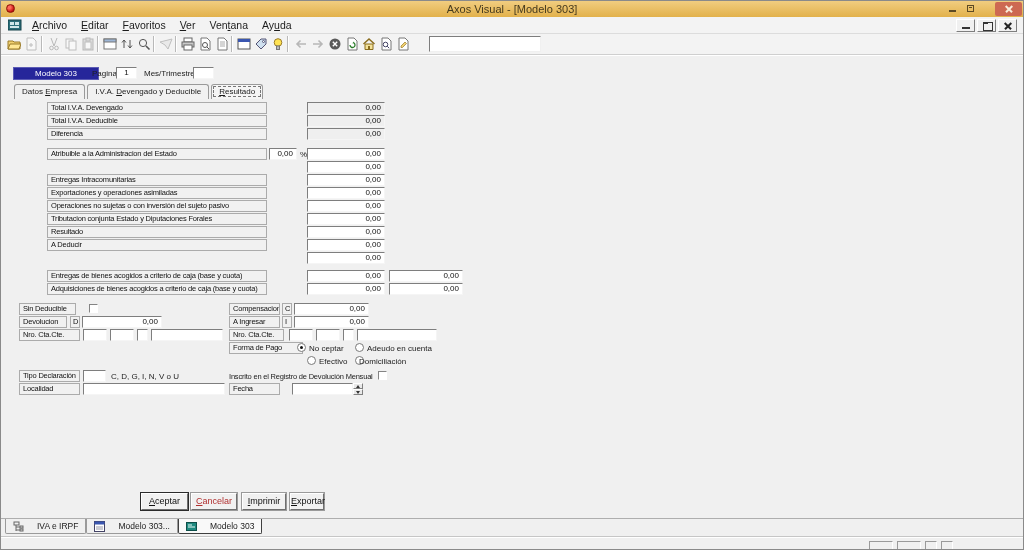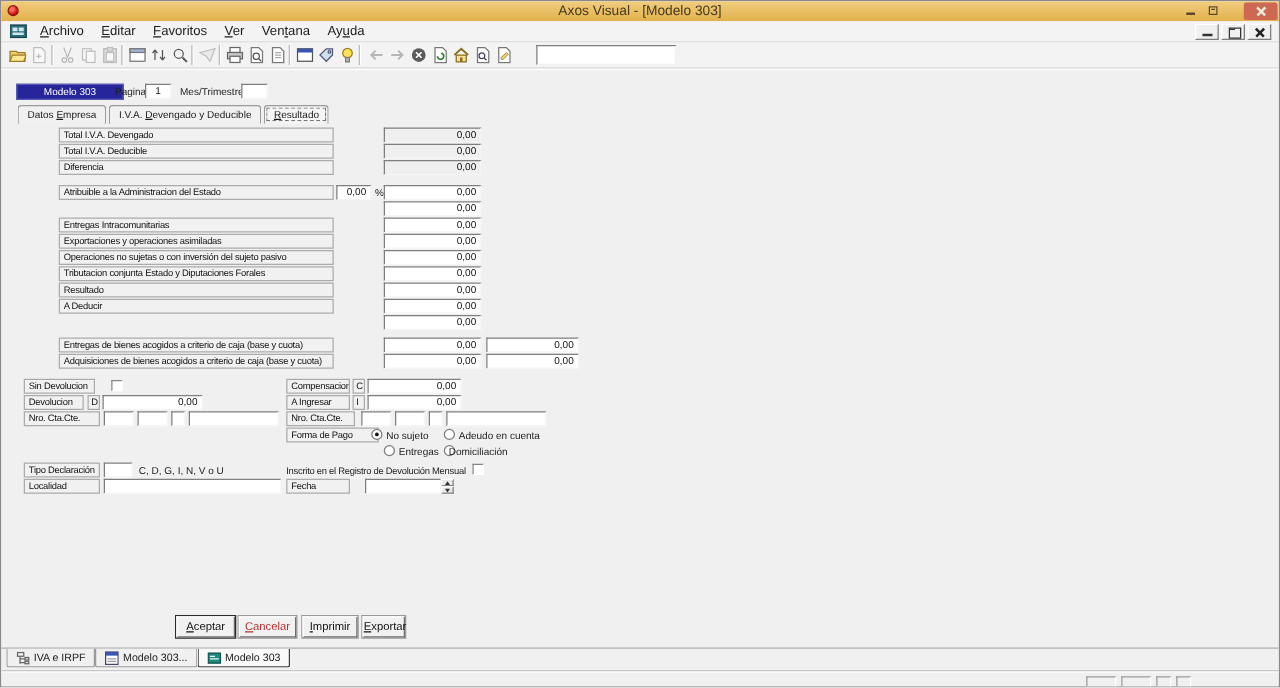--- a/index.html
+++ b/index.html
@@ -78,21 +78,21 @@
     border-right:2.5px solid transparent; border-top:3px solid #333; }
   .btn { position:absolute; top:437px; height:17px; background:#f1f1f1; border:1px solid;
     border-color:#ffffff #6f6f6f #6f6f6f #ffffff; box-shadow:0 0 0 1px #9a9a9a; font-size:9px;
     text-align:center; line-height:15px; color:#111; }
   .btn.focus { box-shadow:0 0 0 1px #2b2b2b; }
   .btn.cancel { color:#b03030; }
 
   
   .doctabs { position:absolute; top:517px; left:0; right:0; height:19px; background:#f0f0f0;
     border-top:1px solid #aeaeae; display:flex; padding-left:4px; }
-  .dtab { display:flex; align-items:center; gap:3px; font-size:8.5px; padding:0 7px; height:15px;
+  .dtab { display:flex; align-items:center; gap:13px; font-size:8.5px; padding:0 7px; height:15px;
     border:1px solid #9a9a9a; border-top:none; border-radius:0 0 2px 2px; background:#f0f0f0;
     color:#222; white-space:nowrap; }
   .dtab.active { border-color:#3f3f3f; background:#f9f9f9; }
   .statusbar { position:absolute; top:536px; left:0; right:0; height:14px; background:#f0f0f0; border-top:1px solid #ffffff; }
   .statusbar:before { content:""; position:absolute; top:-2px; left:0; right:0; height:1px; background:#c6c6c6; }
   .scell { position:absolute; top:3px; height:9px; border:1px solid; border-color:#9a9a9a #fff #fff #9a9a9a; }
 </style>
 </head>
 <body>
 
@@ -318,21 +318,21 @@
     <div class="field" style="top:183px">0,00</div>
     <div class="field" style="top:196px">0,00</div>
 
     <div class="lbl" style="top:214px">Entregas de bienes acogidos a criterio de caja (base y cuota)</div>
     <div class="field" style="top:214px">0,00</div>
     <div class="field c2" style="top:214px">0,00</div>
     <div class="lbl" style="top:227px">Adquisiciones de bienes acogidos a criterio de caja (base y cuota)</div>
     <div class="field" style="top:227px">0,00</div>
     <div class="field c2" style="top:227px">0,00</div>
 
-    <div class="lbl" style="left:18px; top:247px; width:57px">Sin Devolucion</div>
+    <div class="lbl" style="left:18px; top:247px; width:57px">Sin Deducible</div>
     <div class="checkbox" style="left:88px; top:248px"></div>
 
     <div class="lbl" style="left:18px; top:260px; width:48px">Devolucion</div>
     <div class="lbl" style="left:69px; top:260px; width:10px; padding-left:2px">D</div>
     <div class="field" style="left:81px; top:260px; width:80px">0,00</div>
 
     <div class="lbl" style="left:18px; top:273px; width:61px">Nro. Cta.Cte.</div>
     <div class="field" style="left:82px; top:273px; width:24px"></div>
     <div class="field" style="left:109px; top:273px; width:24px"></div>
     <div class="field" style="left:136px; top:273px; width:11px"></div>
@@ -347,25 +347,25 @@
     <div class="field" style="left:293px; top:260px; width:75px">0,00</div>
 
     <div class="lbl" style="left:228px; top:273px; width:55px">Nro. Cta.Cte.</div>
     <div class="field" style="left:288px; top:273px; width:24px"></div>
     <div class="field" style="left:315px; top:273px; width:24px"></div>
     <div class="field" style="left:342px; top:273px; width:11px"></div>
     <div class="field" style="left:356px; top:273px; width:80px"></div>
 
     <div class="lbl" style="left:228px; top:286px; width:74px">Forma de Pago</div>
     <div class="radio sel" style="left:296px; top:287px"></div>
-    <span class="rlabel" style="left:308px; top:288px">No sujeto</span>
+    <span class="rlabel" style="left:308px; top:288px">No ceptar</span>
     <div class="radio" style="left:354px; top:287px"></div>
     <span class="rlabel" style="left:366px; top:288px">Adeudo en cuenta</span>
     <div class="radio" style="left:306px; top:300px"></div>
-    <span class="rlabel" style="left:318px; top:301px">Entregas</span>
+    <span class="rlabel" style="left:318px; top:301px">Efectivo</span>
     <div class="radio" style="left:354px; top:300px"></div>
     <span class="rlabel" style="left:358px; top:301px">Domiciliación</span>
 
     <div class="lbl" style="left:18px; top:314px; width:61px">Tipo Declaración</div>
     <div class="field" style="left:82px; top:314px; width:23px"></div>
     <span class="slabel" style="left:110px; top:316px">C, D, G, I, N, V o U</span>
     <span class="slabel" style="left:228px; top:316px; font-size:7.5px; letter-spacing:-0.2px">Inscrito en el Registro de Devolución Mensual</span>
     <div class="checkbox" style="left:377px; top:315px"></div>
 
     <div class="lbl" style="left:18px; top:327px; width:61px">Localidad</div>

